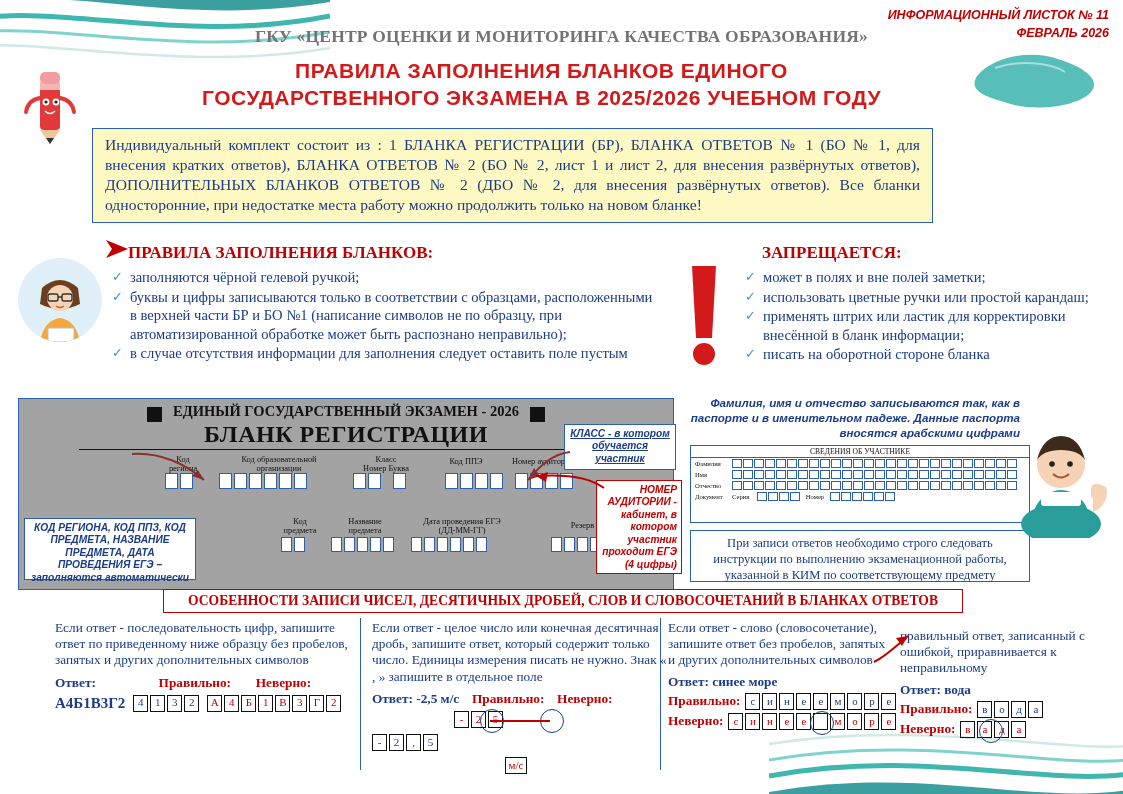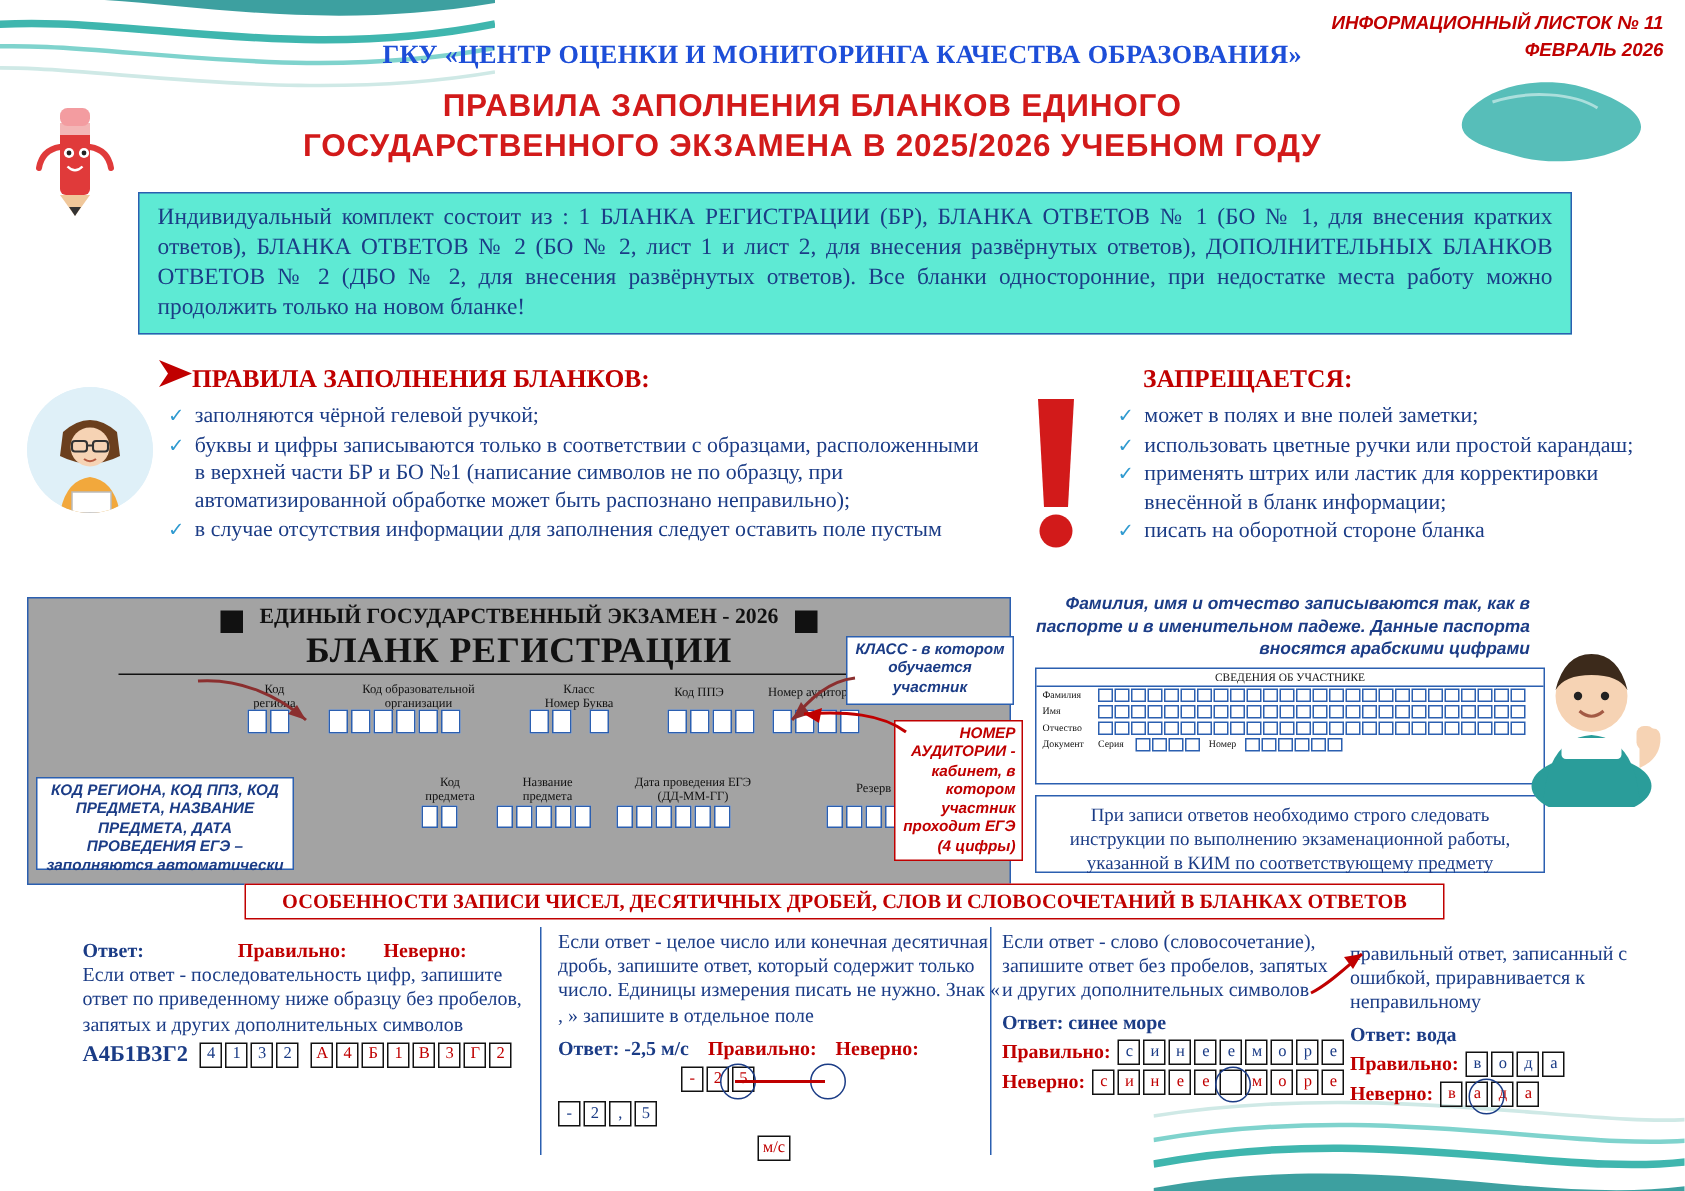--- a/index.html
+++ b/index.html
@@ -13,40 +13,40 @@
 
   
   .swoosh{position:absolute;pointer-events:none;}
   .sw-tl{left:-10px;top:-8px;}
   .sw-br{right:-6px;bottom:-6px;}
 
   
   .hdr-org{
     position:absolute;left:0;right:0;top:26px;text-align:center;
     font-family:"Liberation Serif", serif;
-    font-weight:bold;font-size:17.5px;color:#1d4ed8;letter-spacing:.2px;
+    font-weight:bold;font-size:17.5px;color:#737373;letter-spacing:.2px;
   }
   .hdr-info{
     position:absolute;right:14px;top:6px;text-align:right;
     font-family:"Liberation Sans", sans-serif;
     font-weight:bold;font-style:italic;font-size:12.5px;color:#c00000;line-height:1.45;
   }
   .hdr-title{
     position:absolute;left:110px;right:150px;top:58px;text-align:center;
     font-family:"Liberation Sans", sans-serif;
     font-weight:bold;font-size:21px;color:#d21a1a;line-height:1.28;letter-spacing:.5px;
   }
 
   
   .pencil{position:absolute;left:18px;top:68px;width:66px;height:86px;}
 
   
   .intro{
-    position:absolute;left:92px;top:128px;width:956px;height:95px;
-    border:1.6px solid #2b5fb0;background:#5eead4;
+    position:absolute;left:92px;top:128px;width:841px;height:95px;
+    border:1.6px solid #2b5fb0;background:#fef9c3;
     padding:6px 12px 10px 12px;box-sizing:border-box;
   }
   .intro p{
     margin:0;font-family:"Liberation Serif",serif;font-size:15.6px;
     color:#1b3c86;line-height:1.28;text-align:justify;
   }
 
   
   .rules-title{
     position:absolute;left:128px;top:243px;
@@ -352,21 +352,21 @@
     </div>
   </div>
 
   <svg class="pointer" style="left:130px;top:446px;" width="80" height="42" viewBox="0 0 80 42">
     <path d="M2,8 C30,6 56,18 74,34" stroke="#8b2f2f" stroke-width="2" fill="none"></path>
     <polygon points="74,34 62,30 68,24" fill="#8b2f2f"></polygon>
   </svg>
 
   <div class="callout" style="left:24px;top:518px;width:172px;height:62px;">КОД РЕГИОНА, КОД ППЗ, КОД ПРЕДМЕТА, НАЗВАНИЕ ПРЕДМЕТА, ДАТА ПРОВЕДЕНИЯ ЕГЭ – заполняются автоматически</div>
 
-  <div class="callout" style="left:564px;top:424px;width:112px;height:46px;">КЛАСС - в котором обучается участник</div>
+  <div class="callout" style="left:564px;top:424px;width:112px;height:46px;text-decoration:underline;">КЛАСС - в котором обучается участник</div>
   <svg class="pointer" style="left:516px;top:446px;" width="56" height="44" viewBox="0 0 56 44">
     <path d="M54,6 C36,8 24,20 12,34" stroke="#8b2f2f" stroke-width="2" fill="none"></path>
     <polygon points="12,34 18,22 24,30" fill="#8b2f2f"></polygon>
   </svg>
 
   <div class="callout red" style="left:596px;top:480px;width:86px;height:94px;">НОМЕР АУДИТОРИИ - кабинет, в котором участник проходит ЕГЭ (4 цифры)</div>
   <svg class="pointer" style="left:530px;top:470px;" width="76" height="26" viewBox="0 0 76 26">
     <path d="M74,18 C58,6 34,4 6,6" stroke="#c00000" stroke-width="2" fill="none"></path>
     <polygon points="6,6 18,2 16,12" fill="#c00000"></polygon>
   </svg>
@@ -505,28 +505,28 @@
     <rect x="86" y="64" width="12" height="16" rx="5" fill="#f6d3b4"></rect>
     <rect x="36" y="72" width="40" height="14" rx="3" fill="#ffffff"></rect>
   </svg>
 
   <div class="banner">ОСОБЕННОСТИ ЗАПИСИ ЧИСЕЛ, ДЕСЯТИЧНЫХ ДРОБЕЙ, СЛОВ И СЛОВОСОЧЕТАНИЙ В БЛАНКАХ ОТВЕТОВ</div>
 
   <div class="sep" style="left:360px;top:618px;height:152px;"></div>
   <div class="sep" style="left:660px;top:618px;height:152px;"></div>
 
   <div class="col col1">
+    <div>Если ответ - последовательность цифр, запишите ответ по приведенному ниже образцу без пробелов, запятых и других дополнительных символов</div>
     <div style="margin-top:6px;">
       <span class="bold">Ответ:</span>
       <span style="display:inline-block;width:56px;"></span>
       <span class="ans-red">Правильно:</span>
       <span style="display:inline-block;width:18px;"></span>
       <span class="ans-red">Неверно:</span>
     </div>
-    <div>Если ответ - последовательность цифр, запишите ответ по приведенному ниже образцу без пробелов, запятых и других дополнительных символов</div>
     <div style="margin-top:3px;display:flex;align-items:center;gap:8px;">
       <span class="bold" style="font-size:15px;">А4Б1В3Г2</span>
       <span class="boxrow">
         <span class="bc blue">4</span>
           <span class="bc blue">1</span>
           <span class="bc blue">3</span>
           <span class="bc blue">2</span>
       </span>
       <span class="boxrow">
         <span class="bc">А</span>

